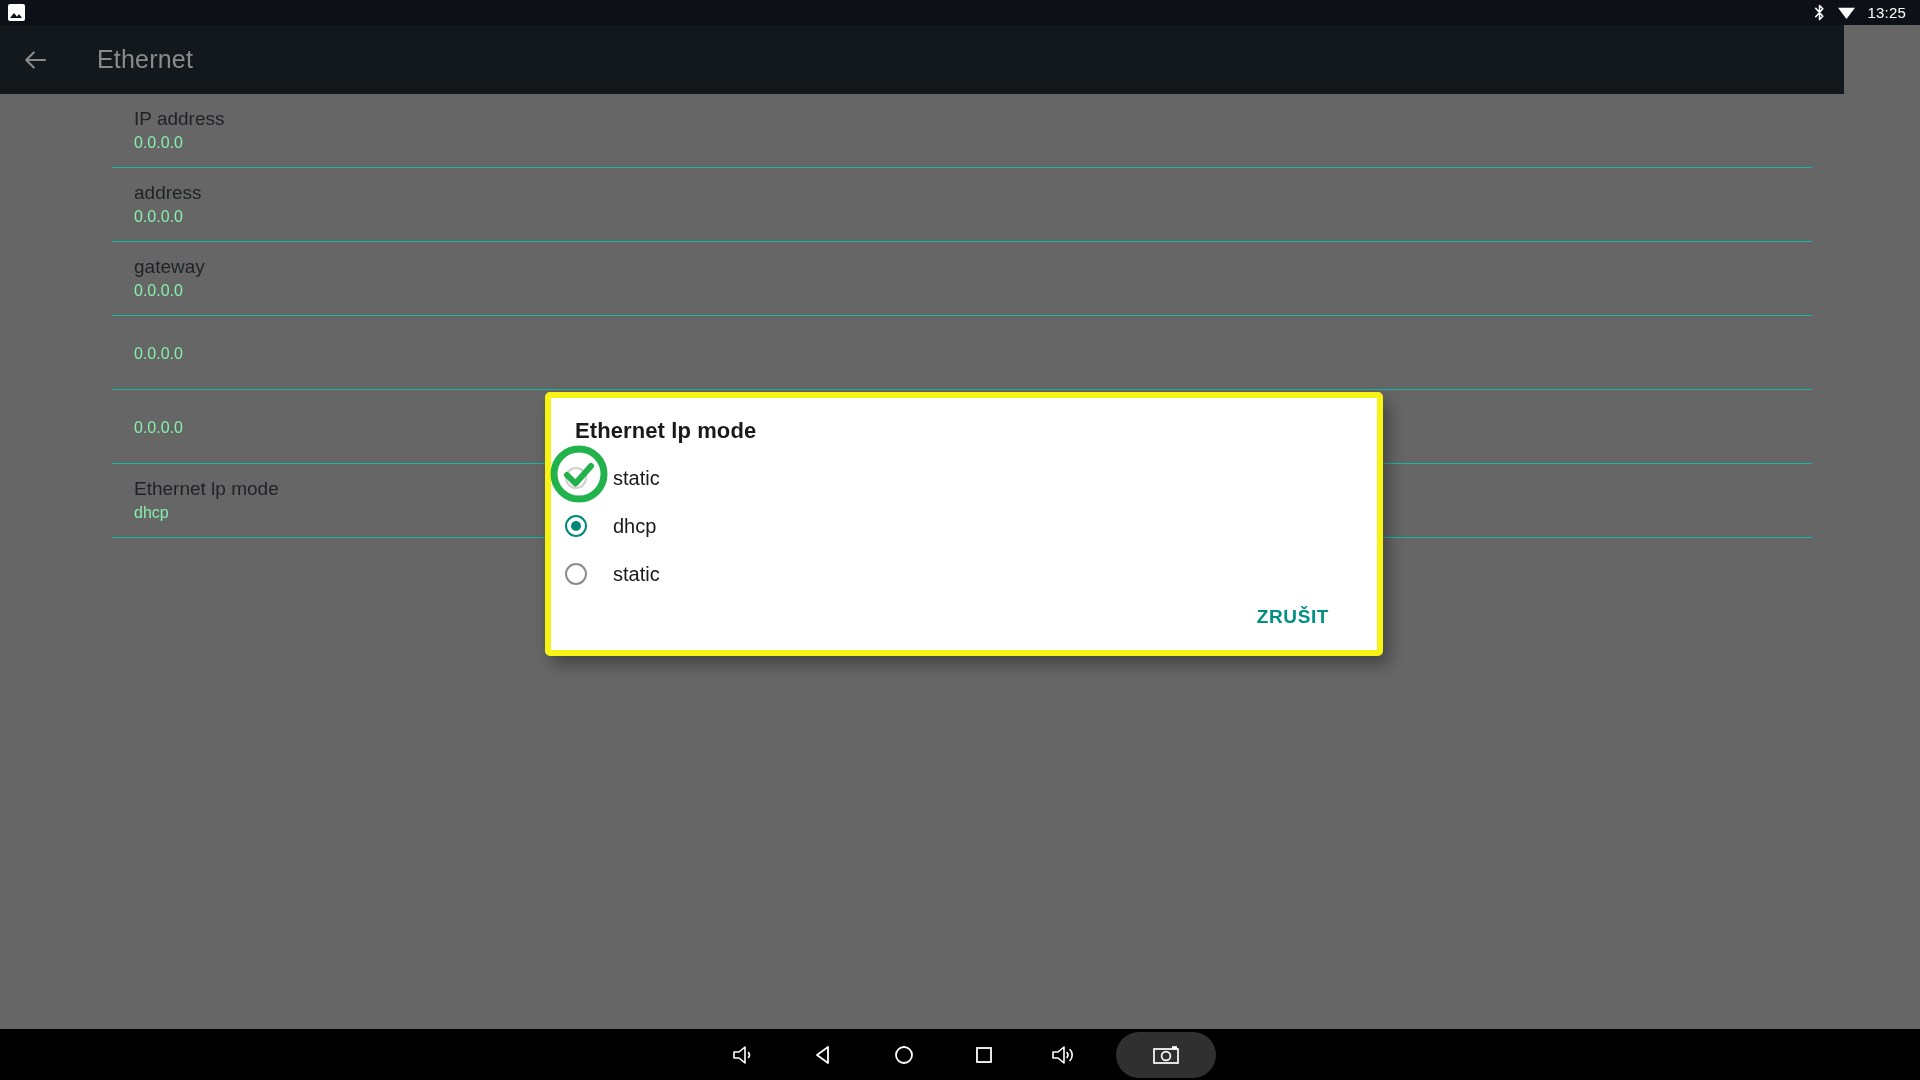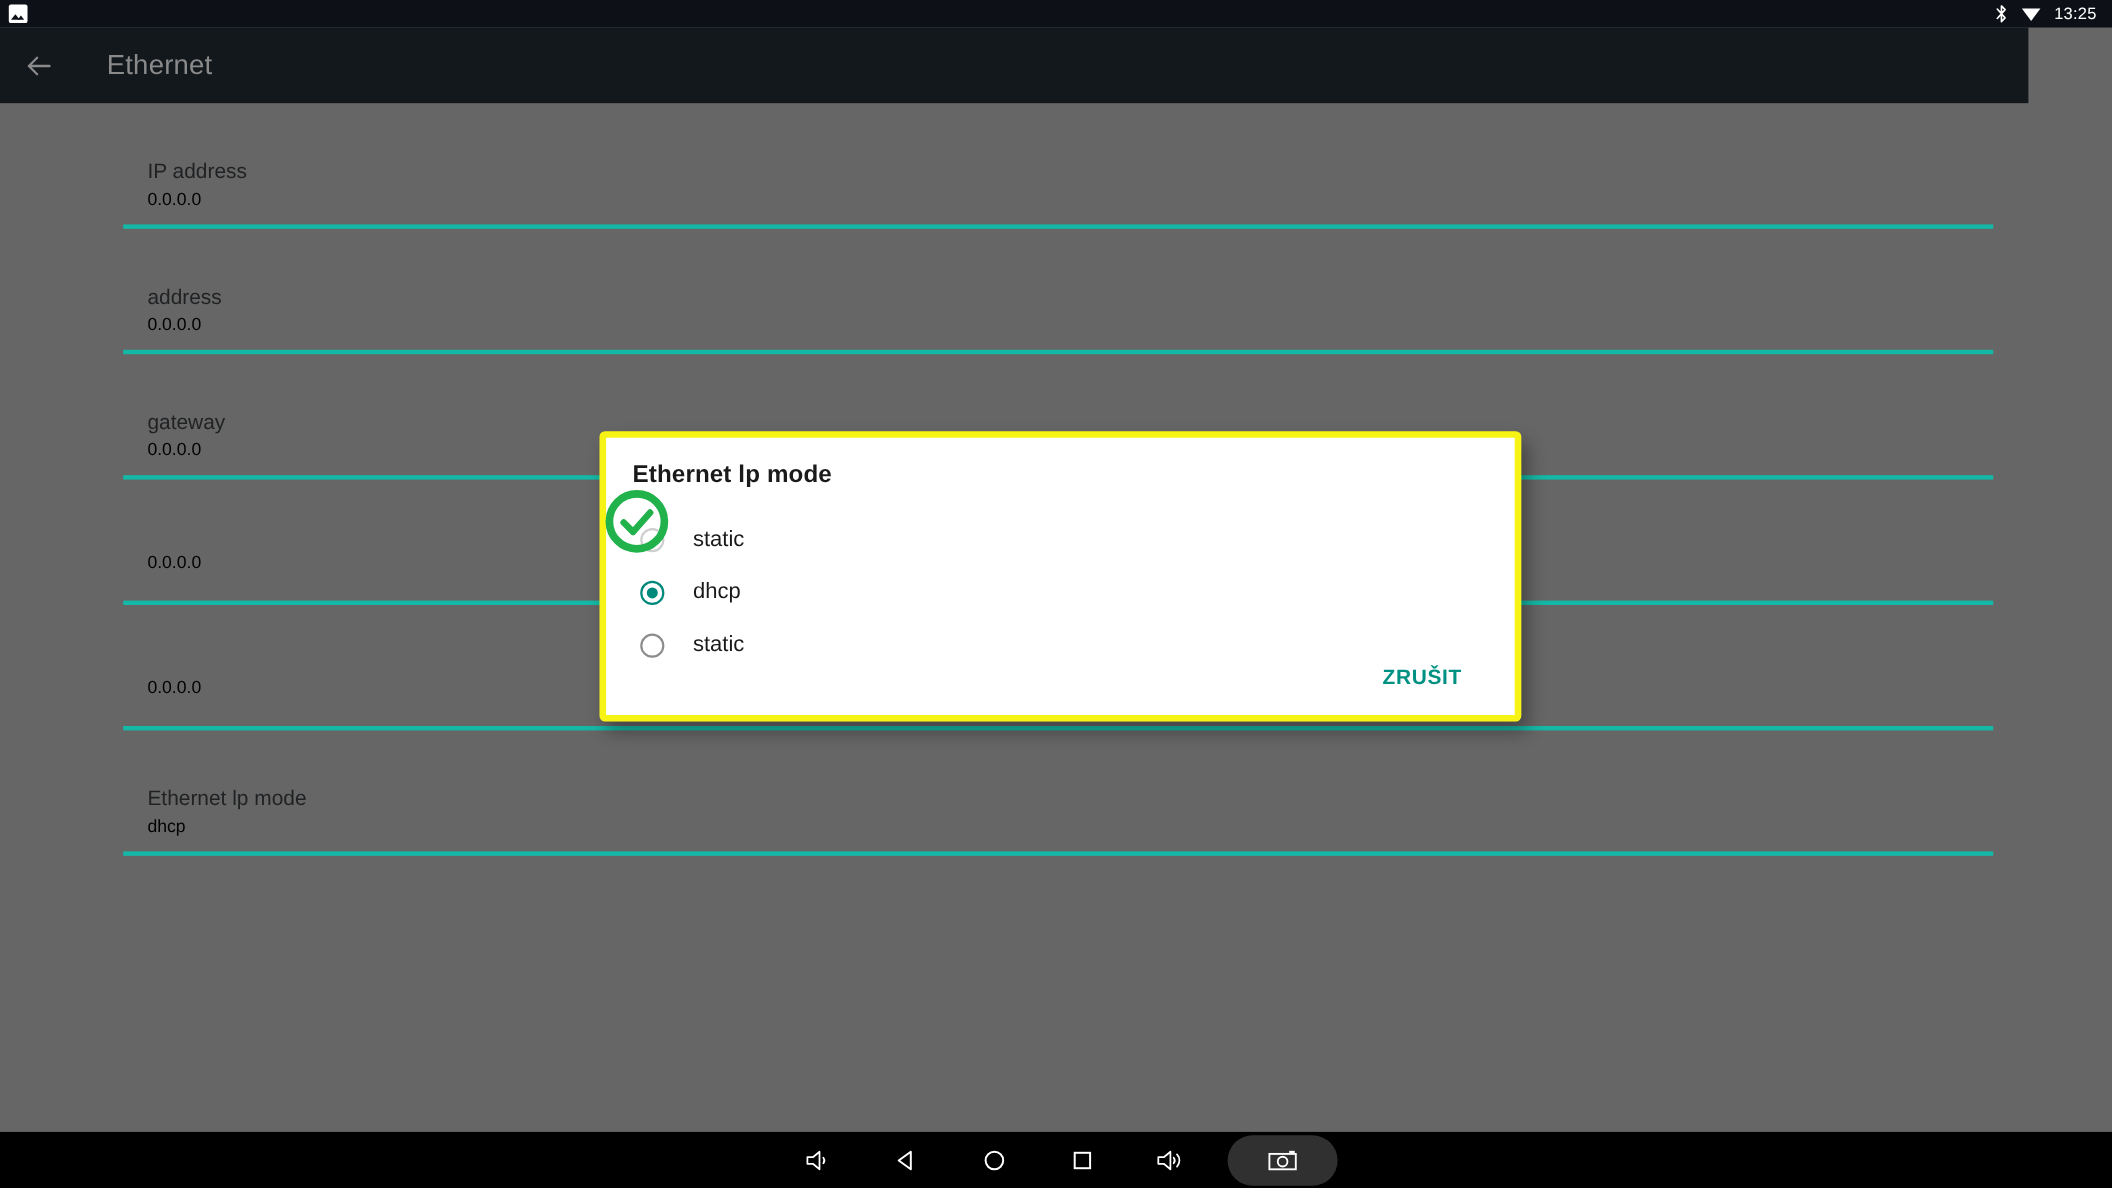--- a/index.html
+++ b/index.html
@@ -101,35 +101,34 @@
     height: 935px;
     background: #666666;
   }
   .list {
     position: absolute;
     top: 0; left: 112px;
     width: 1700px;
   }
   .list-item {
     height: 74px;
-    border-bottom: 4px solid #14b8a6;
+    border-bottom: 1px solid #14b8a6;
     display: flex;
     flex-direction: column;
     justify-content: center;
     padding-left: 22px;
-    margin-top: 40px;
   }
   .li-title {
     font-size: 19px;
     color: #1f2123;
     line-height: 1.25;
   }
   .li-value {
     font-size: 16px;
-    color: #000000;
+    color: #86efac;
     line-height: 1.3;
     margin-top: 3px;
   }
 
   
   .dialog-shadow {
     position: absolute;
     left: 545px; top: 392px;
     width: 838px;
     height: 264px;
@@ -152,22 +151,22 @@
     font-size: 22px;
     font-weight: bold;
     color: #1a1a1a;
     letter-spacing: 0.1px;
   }
 
   .options { position: absolute; left: 0; top: 56px; width: 100%; }
   .option-row {
     height: 48px;
     display: flex;
-    align-items: flex-end;
-    padding-left: 31px;
+    align-items: center;
+    padding-left: 14px;
   }
   .radio {
     width: 22px; height: 22px;
     border-radius: 50%;
     border: 2px solid #8c8c8c;
     position: relative;
     flex: none;
   }
   .radio.checked { border-color: #00897b; }
   .radio.checked::after {

